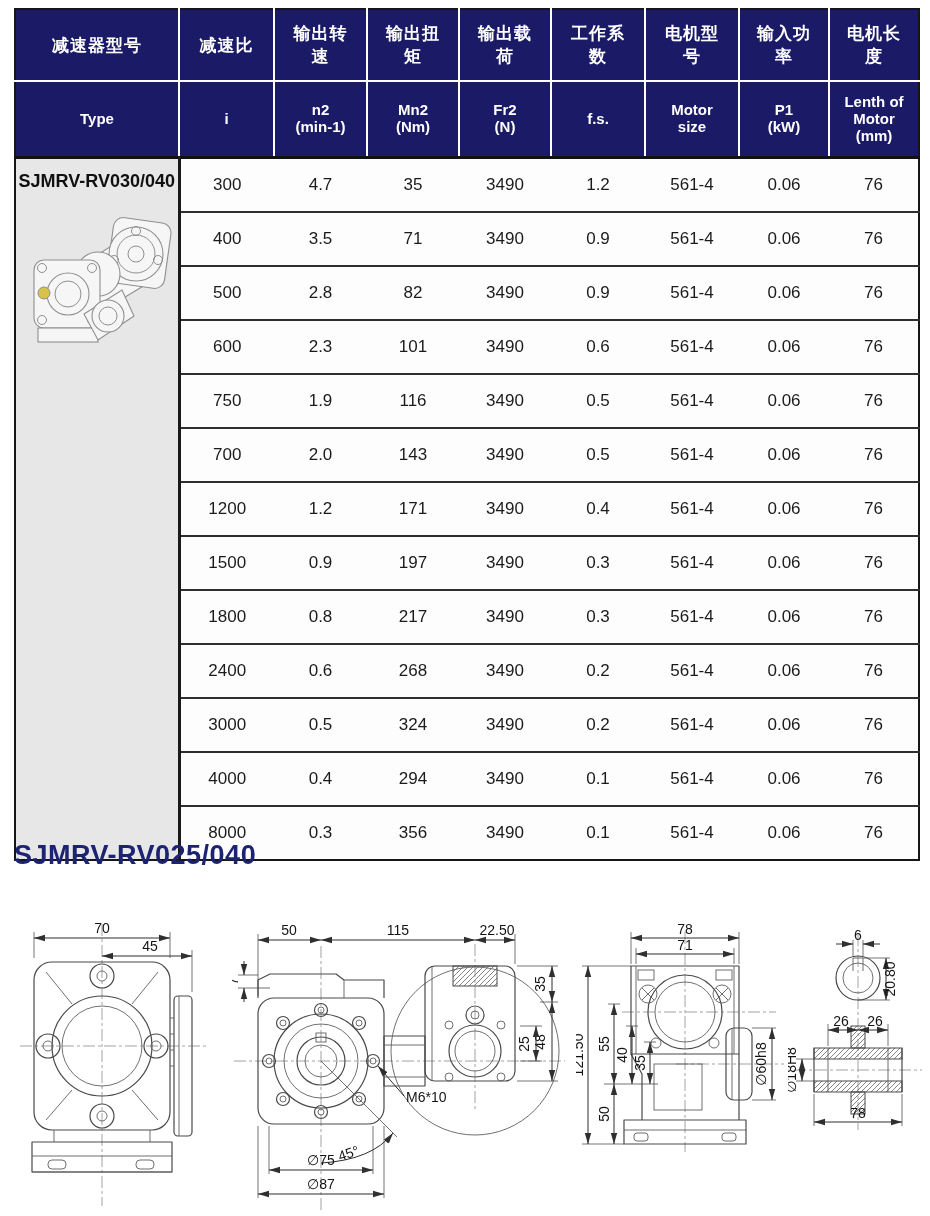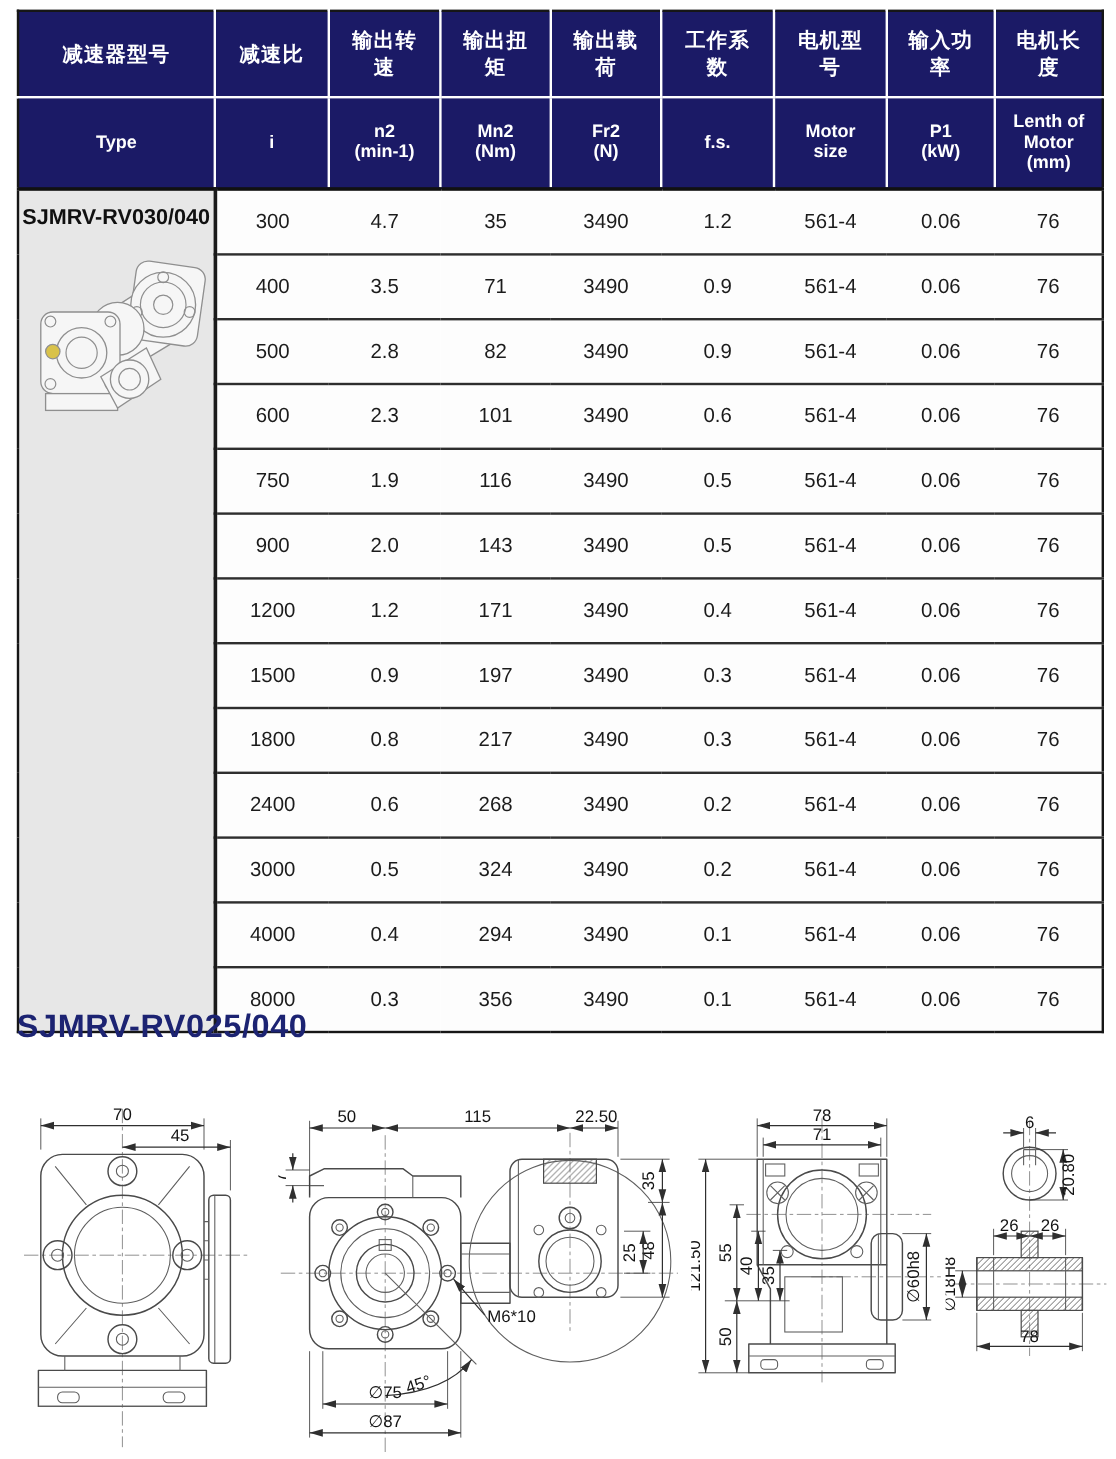--- a/index.html
+++ b/index.html
@@ -176,21 +176,21 @@
       <td class="ci">750</td>
       <td>1.9</td>
       <td>116</td>
       <td>3490</td>
       <td>0.5</td>
       <td>561-4</td>
       <td>0.06</td>
       <td>76</td>
     </tr>
     <tr>
-      <td class="ci">900</td>
+      <td class="ci">700</td>
       <td>2.0</td>
       <td>143</td>
       <td>3490</td>
       <td>0.5</td>
       <td>561-4</td>
       <td>0.06</td>
       <td>76</td>
     </tr>
     <tr>
       <td class="ci">1200</td>

